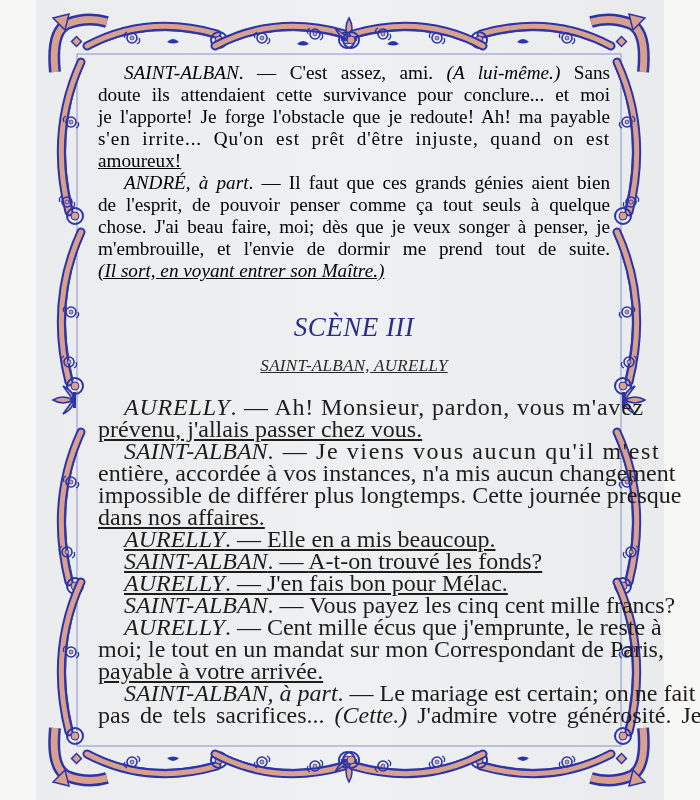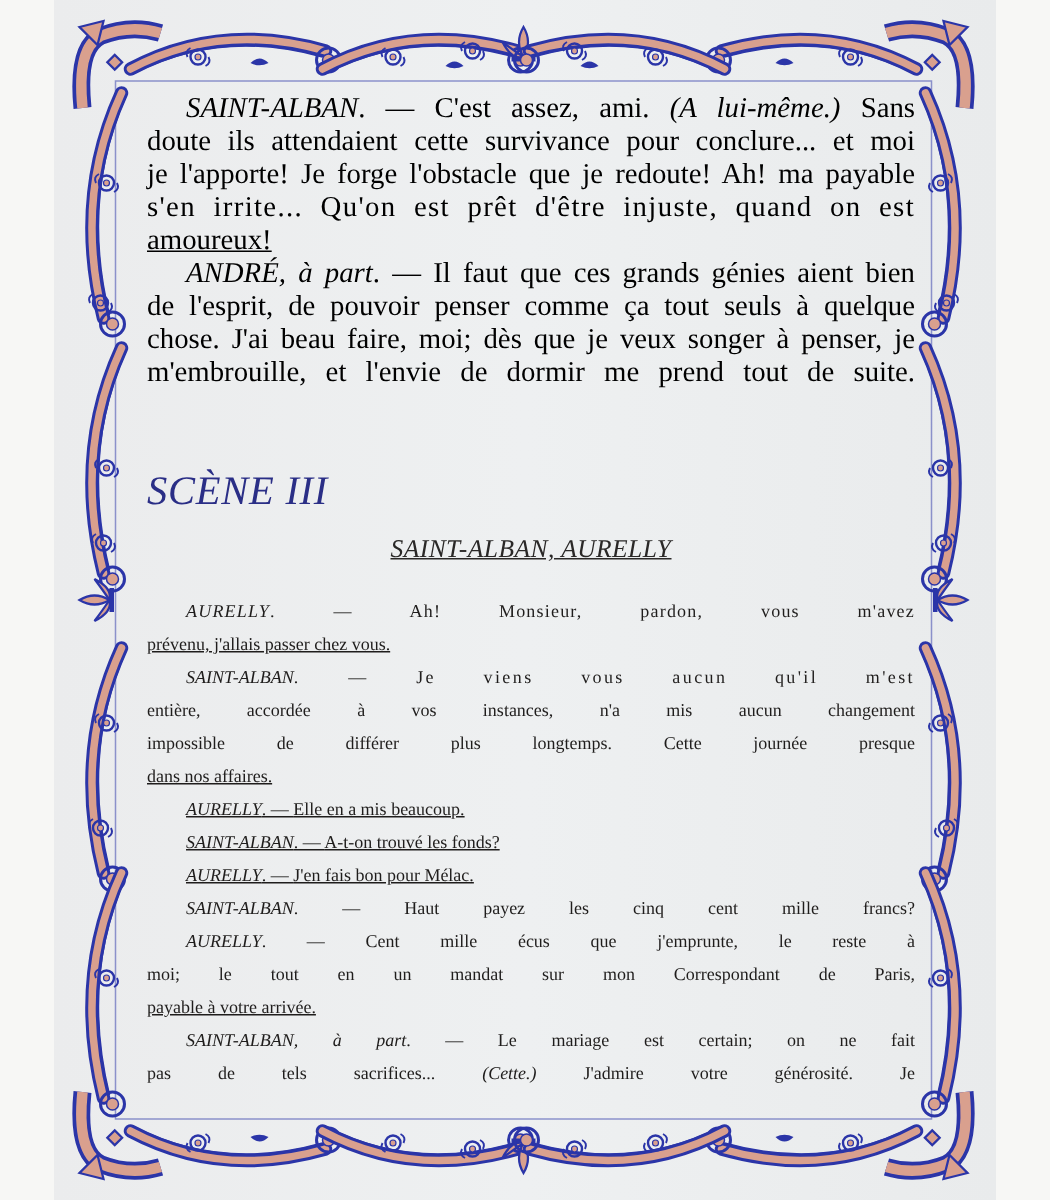--- a/index.html
+++ b/index.html
@@ -24,29 +24,29 @@
     color: #000000;
     font-size: 19.2px;
     line-height: 22px;
   }
   .line { display: block; white-space: nowrap; text-align: justify; text-align-last: justify; height: 22px; overflow: visible; }
   .line.last { text-align-last: left; text-decoration: underline; }
   .indent { padding-left: 26px; }
   .it { font-style: italic; }
   .scene-title {
     position: absolute; left: 98px; width: 512px; top: 312px;
-    font-style: italic; color: #2a2e86;
+    text-align: center; font-style: italic; color: #2a2e86;
     font-size: 27px; letter-spacing: 0.5px;
   }
   .cast {
     position: absolute; left: 98px; width: 512px; top: 356px;
     text-align: center; font-style: italic; color: #2a2827;
     font-size: 17px; letter-spacing: 0.3px; text-decoration: underline;
   }
-  .block2 { position: absolute; left: 98px; top: 396px; width: 512px; color: #1f1d1c; font-size: 12px; line-height: 22px; }
+  .block2 { position: absolute; left: 98px; top: 396px; width: 512px; color: #1f1d1c; font-size: 24px; line-height: 22px; }
   .sp { font-style: italic; }
 </style>
 </head>
 <body>
 
 <div class="page"></div>
 
 <div class="frame">
   <svg width="604" height="776" viewBox="0 0 604 776" xmlns="http://www.w3.org/2000/svg">
     <defs>
@@ -177,34 +177,35 @@
 <div class="text-col">
   <span class="line indent"><span class="sp">SAINT-ALBAN</span><span>. — </span><span>C'est assez, ami. </span><span class="it">(A lui-même.)</span><span> Sans</span></span>
   <span class="line">doute ils attendaient cette survivance pour conclure... et moi</span>
   <span class="line">je l'apporte! Je forge l'obstacle que je redoute! Ah! ma payable</span>
   <span class="line" style="letter-spacing:0.9px">s'en irrite... Qu'on est prêt d'être injuste, quand on est</span>
   <span class="line last">amoureux!</span>
   <span class="line indent"><span class="sp">ANDRÉ</span><span class="it">, à part</span><span>. — </span><span>Il faut que ces grands génies aient bien</span></span>
   <span class="line">de l'esprit, de pouvoir penser comme ça tout seuls à quelque</span>
   <span class="line">chose. J'ai beau faire, moi; dès que je veux songer à penser, je</span>
   <span class="line">m'embrouille, et l'envie de dormir me prend tout de suite.</span>
+  <span class="line last it">(Il sort, en voyant entrer son Maître.)</span>
 </div>
 
 <div class="scene-title">SCÈNE III</div>
 <div class="cast">SAINT-ALBAN, AURELLY</div>
 
 <div class="block2">
   <span class="line indent" style="letter-spacing:0.8px"><span class="sp">AURELLY</span><span>. — </span><span>Ah! Monsieur, pardon, vous m'avez</span></span>
   <span class="line last">prévenu, j'allais passer chez vous.</span>
   <span class="line indent" style="letter-spacing:1.6px"><span class="sp" style="letter-spacing:0">SAINT-ALBAN</span><span>. — </span><span>Je viens vous aucun qu'il m'est</span></span>
   <span class="line">entière, accordée à vos instances, n'a mis aucun changement</span>
   <span class="line">impossible de différer plus longtemps. Cette journée presque</span>
   <span class="line last">dans nos affaires.</span>
   <span class="line indent last"><span class="sp">AURELLY</span><span>. — </span><span>Elle en a mis beaucoup.</span></span>
   <span class="line indent last"><span class="sp">SAINT-ALBAN</span><span>. — </span><span>A-t-on trouvé les fonds?</span></span>
   <span class="line indent last"><span class="sp">AURELLY</span><span>. — </span><span>J'en fais bon pour Mélac.</span></span>
-  <span class="line indent"><span class="sp">SAINT-ALBAN</span><span>. — </span><span>Haut payez les cinq cent mille francs?</span></span>
+  <span class="line indent"><span class="sp">SAINT-ALBAN</span><span>. — </span><span>Vous payez les cinq cent mille francs?</span></span>
   <span class="line indent"><span class="sp">AURELLY</span><span>. — </span><span>Cent mille écus que j'emprunte, le reste à</span></span>
   <span class="line">moi; le tout en un mandat sur mon Correspondant de Paris,</span>
   <span class="line last">payable à votre arrivée.</span>
   <span class="line indent"><span class="sp">SAINT-ALBAN</span><span class="it">, à part</span><span>. — </span><span>Le mariage est certain; on ne fait</span></span>
   <span class="line" style="word-spacing:4px"><span>pas de tels sacrifices... </span><span class="it">(Cette.)</span><span> J'admire votre générosité. Je</span></span>
 </div>
 
 </body></html>

